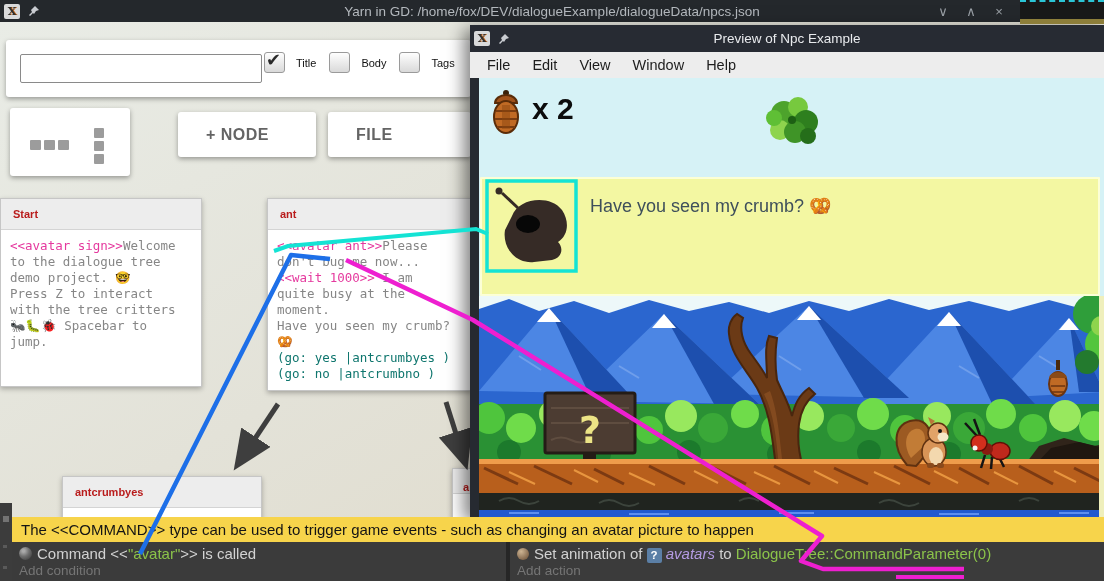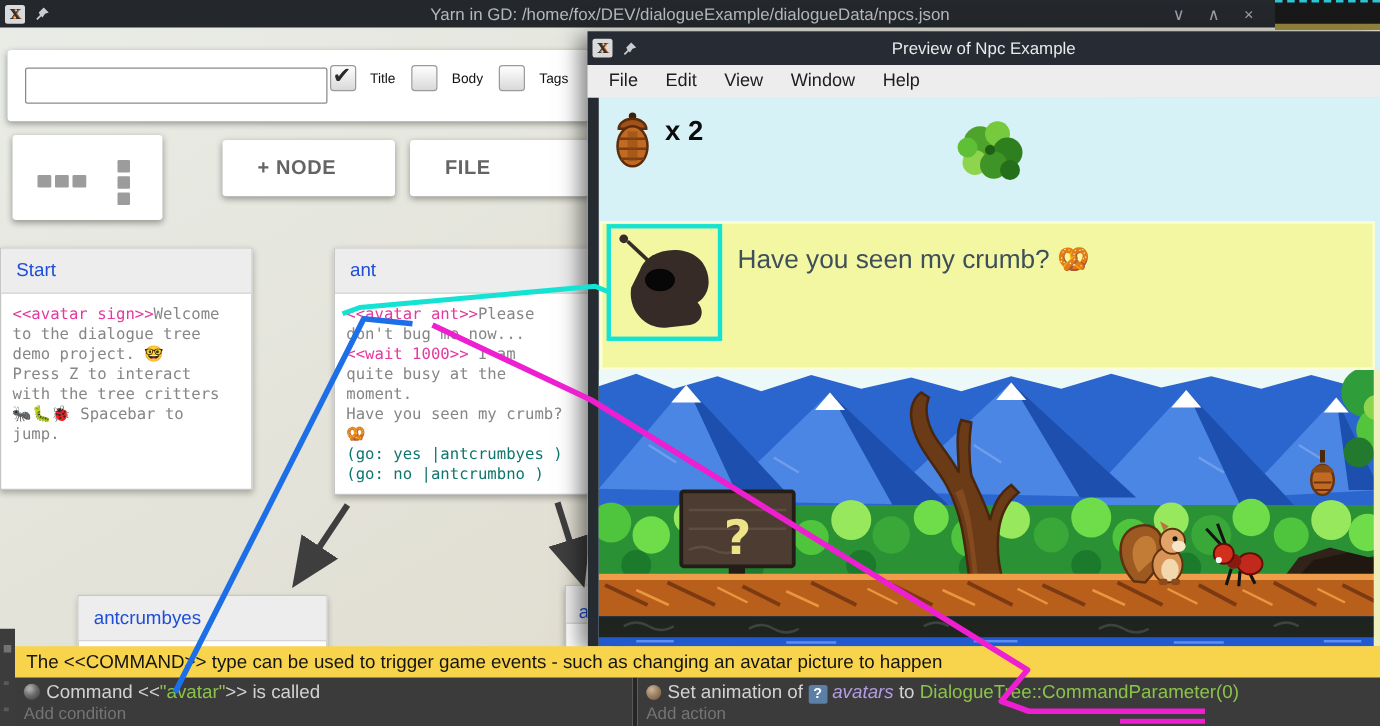--- a/index.html
+++ b/index.html
@@ -29,39 +29,39 @@
   .gripcard{left:10px;top:108px;width:120px;height:68px;z-index:3;cursor:pointer;}
   .griprow{position:absolute;left:20px;top:32px;display:flex;gap:3px;}
   .griprow i{width:11px;height:10px;background:#9c9c9c;border-radius:1px;}
   .gripcol{position:absolute;left:84px;top:20px;display:flex;flex-direction:column;gap:3px;}
   .gripcol i{width:10px;height:10px;background:#9c9c9c;border-radius:1px;}
   .btncard{height:45px;display:flex;align-items:center;padding-left:28px;
            font-weight:bold;font-size:16px;color:#646464;letter-spacing:.5px;cursor:pointer;z-index:3;}
   
   .node{position:absolute;border:1px solid #c6c6c6;background:#fff;box-shadow:0 2px 5px rgba(0,0,0,.28);z-index:2;}
   .nodehead{background:#ededed;border-bottom:1px solid #d4d4d4;padding:9px 12px;
-            font-weight:normal;font-size:15px;color:#1d4ed8;}
+            font-weight:bold;font-size:11px;color:#b91c1c;}
   .nodebody{padding:8px 9px;font-family:"DejaVu Sans Mono",monospace;font-size:12.5px;
             line-height:16px;white-space:pre-wrap;word-break:break-word;}
   .seg-cmd{color:#e5399e;} .seg-plain{color:#868686;} .seg-goto{color:#0f766e;}
   
   .preview{position:absolute;left:470px;top:25px;width:634px;height:492px;z-index:20;
            box-shadow:-6px 4px 16px rgba(0,0,0,.5);}
   .ptitle{position:absolute;left:0;top:0;width:634px;height:27px;background:#272b33;
           display:flex;align-items:center;}
   .ptitle .ttl{position:absolute;left:0;right:0;text-align:center;color:#e8eaed;font-size:13.5px;}
   .pmenu{position:absolute;left:0;top:27px;width:634px;height:26px;background:#ededed;
          display:flex;align-items:center;padding-left:6px;box-sizing:border-box;}
   .pmenu span{padding:0 11px;font-size:14.5px;color:#1d1d1d;cursor:pointer;}
   .viewport{position:absolute;left:0;top:53px;width:634px;height:439px;background:#d6f2f6;overflow:hidden;}
   .vleft{position:absolute;left:0;top:0;width:9px;height:439px;background:#262a31;}
-  .hudcount{position:absolute;left:62px;top:14px;font-weight:bold;font-size:22px;color:#0c0c0c;}
+  .hudcount{position:absolute;left:62px;top:14px;font-weight:bold;font-size:30px;color:#0c0c0c;}
   .dialog{position:absolute;left:10px;top:99px;width:616px;height:115px;background:#f3f7a2;
           border:2px solid #fcffd6;border-radius:1px;}
-  .dlgtext{position:absolute;left:108px;top:16px;font-size:21px;color:#3e4f5b;}
+  .dlgtext{position:absolute;left:108px;top:16px;font-size:18px;color:#3e4f5b;}
   .palestrip{position:absolute;left:629px;top:218px;width:5px;height:221px;background:#efefbc;}
   
   .trsliver{position:absolute;left:1020px;top:0;width:84px;height:24px;background:#181818;
             border-top:2px dashed #2bc5d6;box-sizing:border-box;z-index:45;}
   .trsliver .olive{position:absolute;left:0;bottom:0;width:100%;height:5px;background:#8d7e3a;}
   
   .gutter{position:absolute;left:0;top:503px;width:12px;height:78px;background:#3c3c3c;z-index:40;}
   .gutter i{position:absolute;left:3px;background:#737373;}
   .tooltipbar{position:absolute;left:12px;top:517px;width:1092px;height:25px;background:#f7d44b;
               color:#141414;font-size:15px;line-height:25px;padding-left:9px;box-sizing:border-box;z-index:40;}

